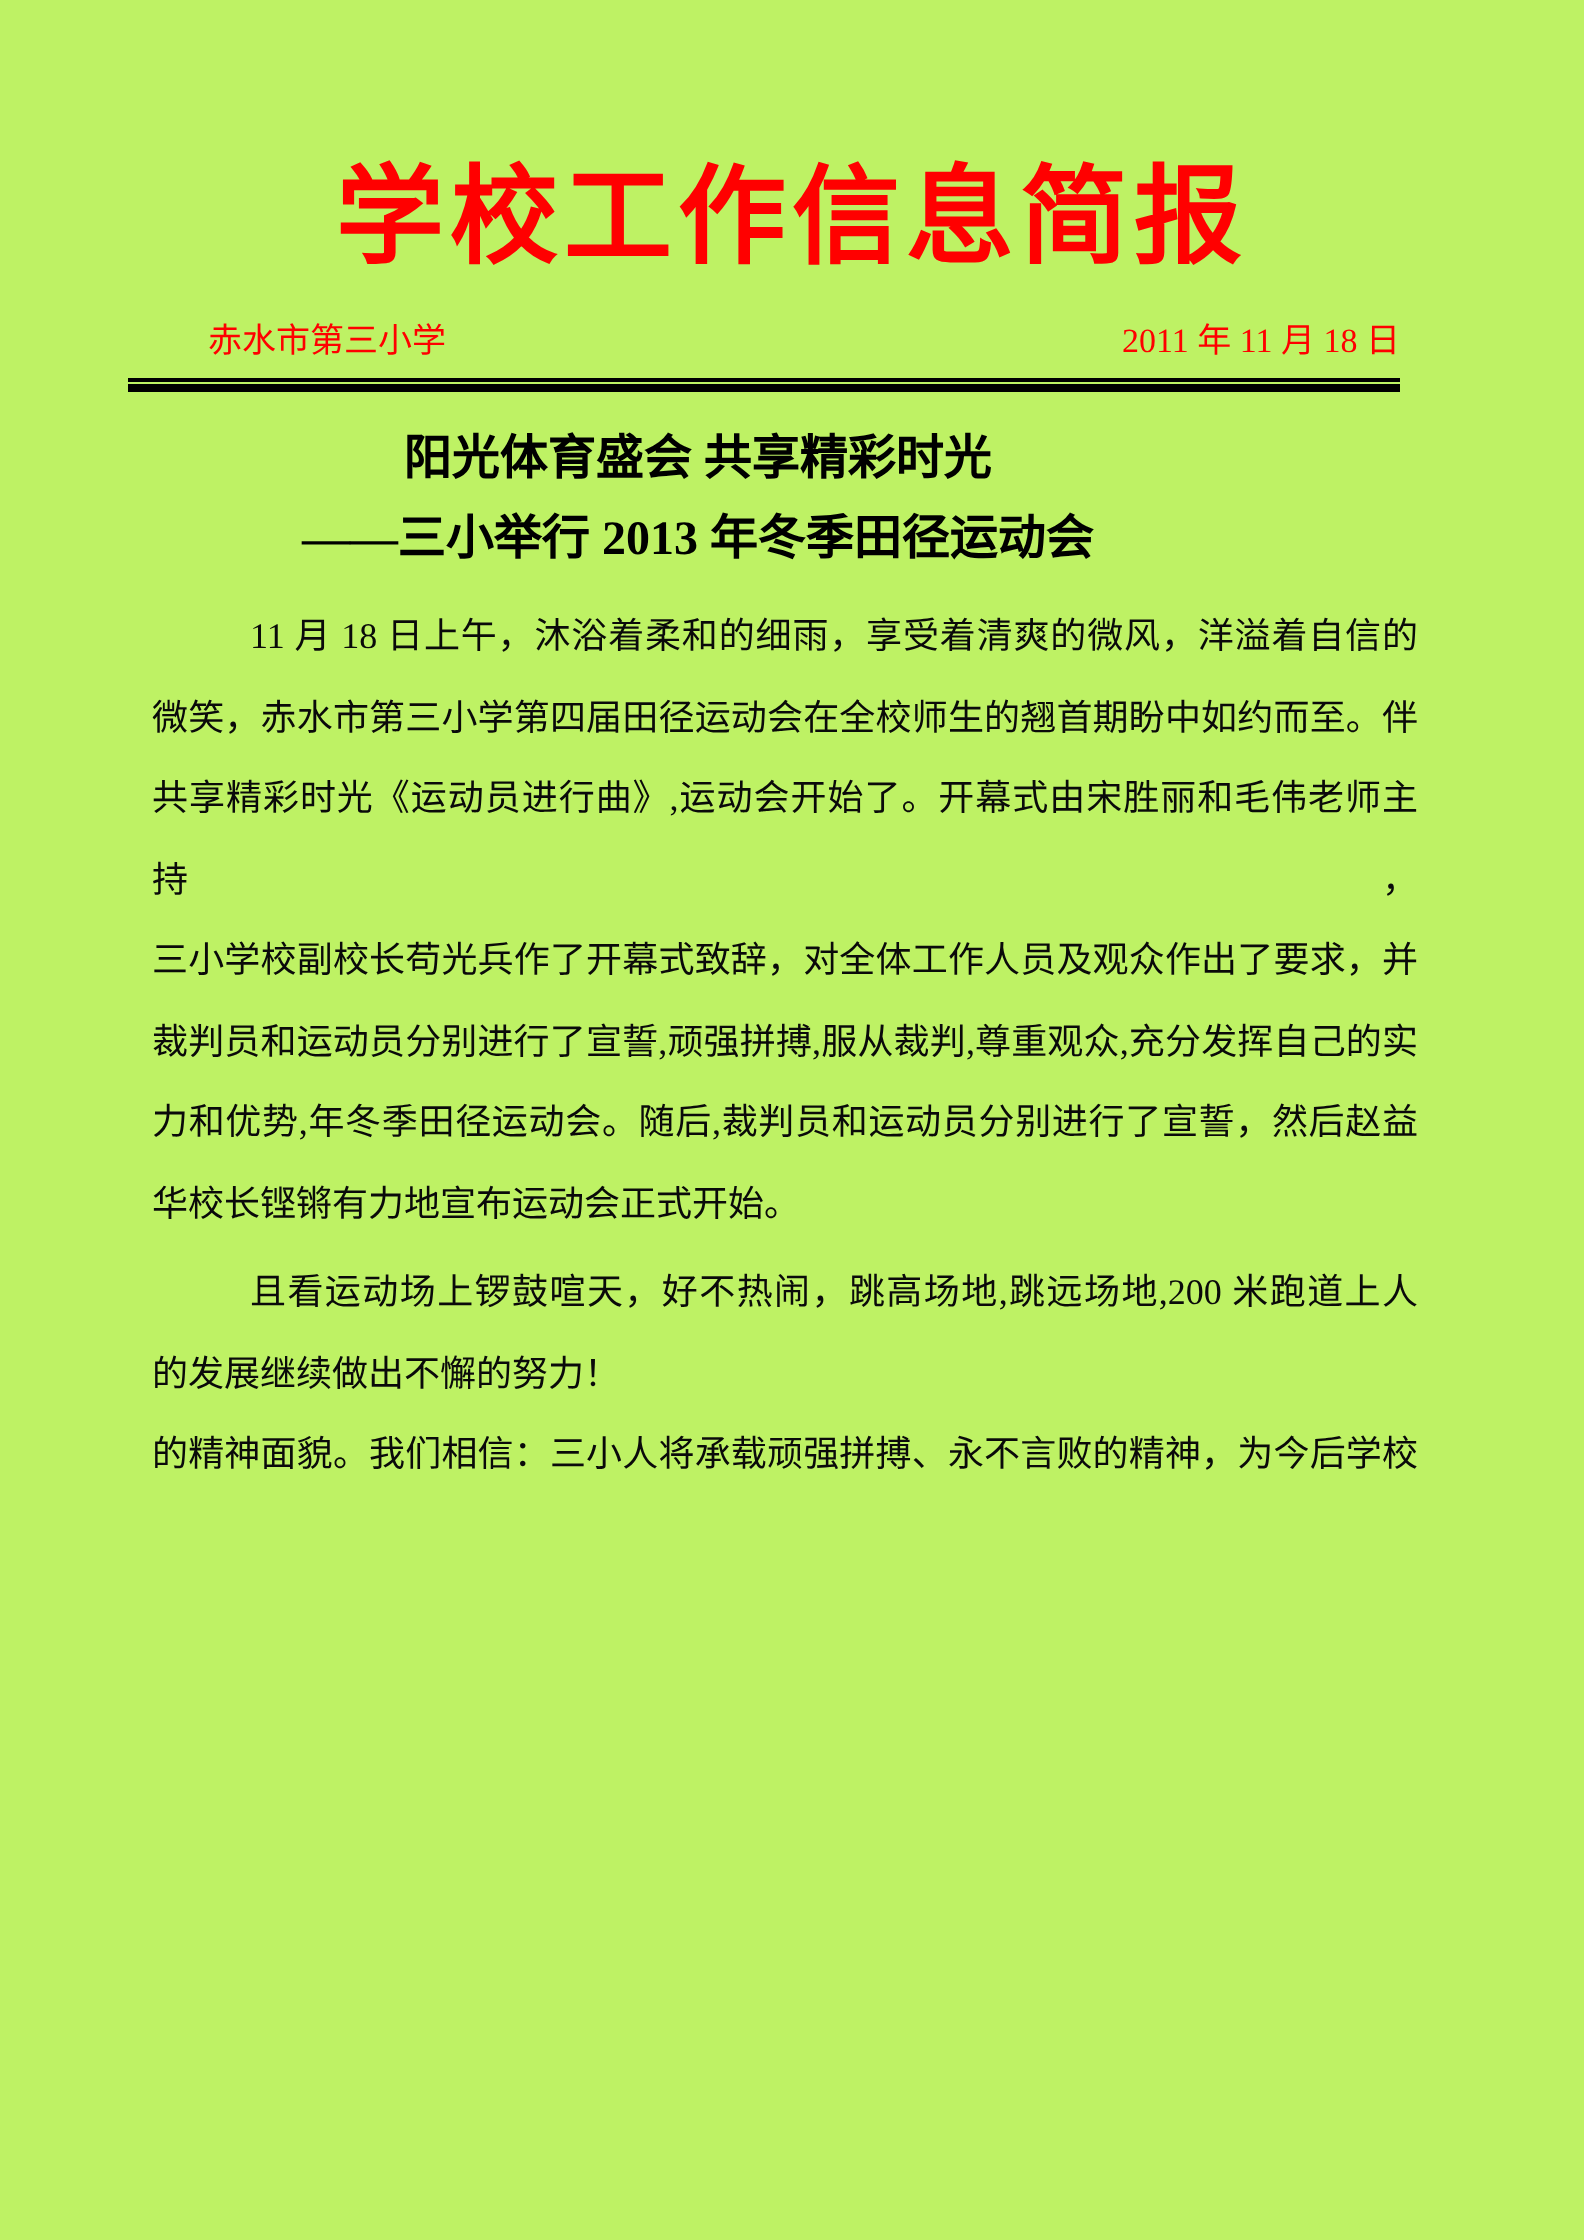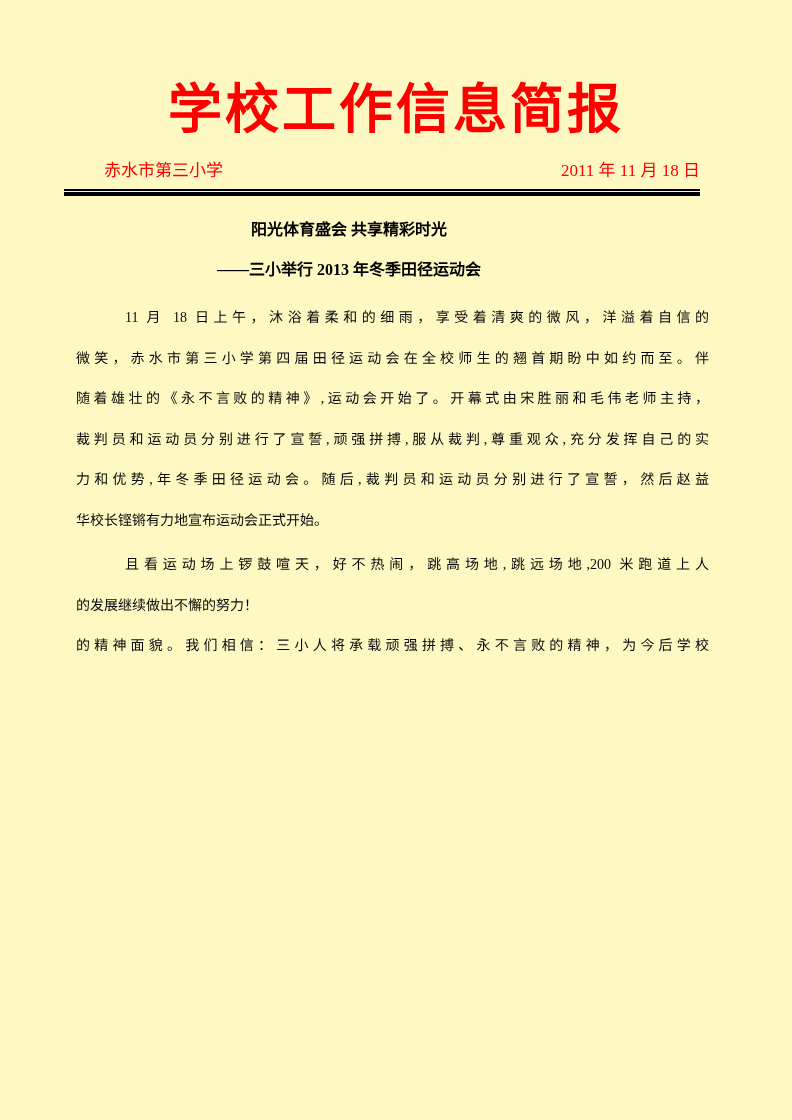--- a/index.html
+++ b/index.html
@@ -5,21 +5,21 @@
   html, body {
     margin: 0;
     padding: 0;
     background: #ffffff;
   }
   .page {
     position: relative;
     width: 792px;
     height: 1120px;
     margin: 0 auto;
-    background: #fef9c3;
+    background: #bef264;
     overflow: hidden;
     font-family: "Liberation Serif", serif;
     color: #000000;
   }
   
   .masthead-title {
     margin: 78px 0 0 0;
     text-align: center;
     color: #ff0000;
     font-family: "Liberation Sans", sans-serif;
@@ -45,30 +45,30 @@
     border-bottom: 4px solid #000000;
   }
   
   .headings {
     margin: 14px 0 0 76px;
     width: 546px;
     text-align: center;
   }
   .headline, .subheadline {
     margin: 0;
-    font-size: 16px;
+    font-size: 24px;
     font-weight: bold;
     line-height: 40px;
     color: #000000;
   }
   
   .article-body {
     margin: 8px 0 0 76px;
     width: 633px;
-    font-size: 14px;
+    font-size: 18px;
     color: #0a0a0a;
   }
   .para { margin: 0 0 4px 0; }
   .body-line {
     line-height: 40.5px;
     text-align: justify;
     text-align-last: justify;
   }
   .body-line.first { text-indent: 49px; }
   .body-line.last  { text-align-last: left; }
@@ -92,21 +92,22 @@
   <main>
     <div class="headings">
       <h2 class="headline">阳光体育盛会 共享精彩时光</h2>
       <h3 class="subheadline">——三小举行 2013 年冬季田径运动会</h3>
     </div>
 
     <div class="article-body">
         <div class="para">
           <div class="body-line first">11 月 18 日上午，沐浴着柔和的细雨，享受着清爽的微风，洋溢着自信的</div>
           <div class="body-line">微笑，赤水市第三小学第四届田径运动会在全校师生的翘首期盼中如约而至。伴</div>
-          <div class="body-line">随着雄壮的《永不言败的精神》,运动会开始了。开幕式由宋胜丽和毛伟老师主持，</div>
+          <div class="body-line">共享精彩时光《运动员进行曲》,运动会开始了。开幕式由宋胜丽和毛伟老师主持，</div>
+          <div class="body-line">三小学校副校长苟光兵作了开幕式致辞，对全体工作人员及观众作出了要求，并</div>
           <div class="body-line">裁判员和运动员分别进行了宣誓,顽强拼搏,服从裁判,尊重观众,充分发挥自己的实</div>
           <div class="body-line">力和优势,年冬季田径运动会。随后,裁判员和运动员分别进行了宣誓，然后赵益</div>
           <div class="body-line last">华校长铿锵有力地宣布运动会正式开始。</div>
         </div>
         <div class="para">
           <div class="body-line first">且看运动场上锣鼓喧天，好不热闹，跳高场地,跳远场地,200 米跑道上人</div>
           <div class="body-line last">的发展继续做出不懈的努力！</div>
           <div class="body-line">的精神面貌。我们相信：三小人将承载顽强拼搏、永不言败的精神，为今后学校</div>
         </div>
       </div>

